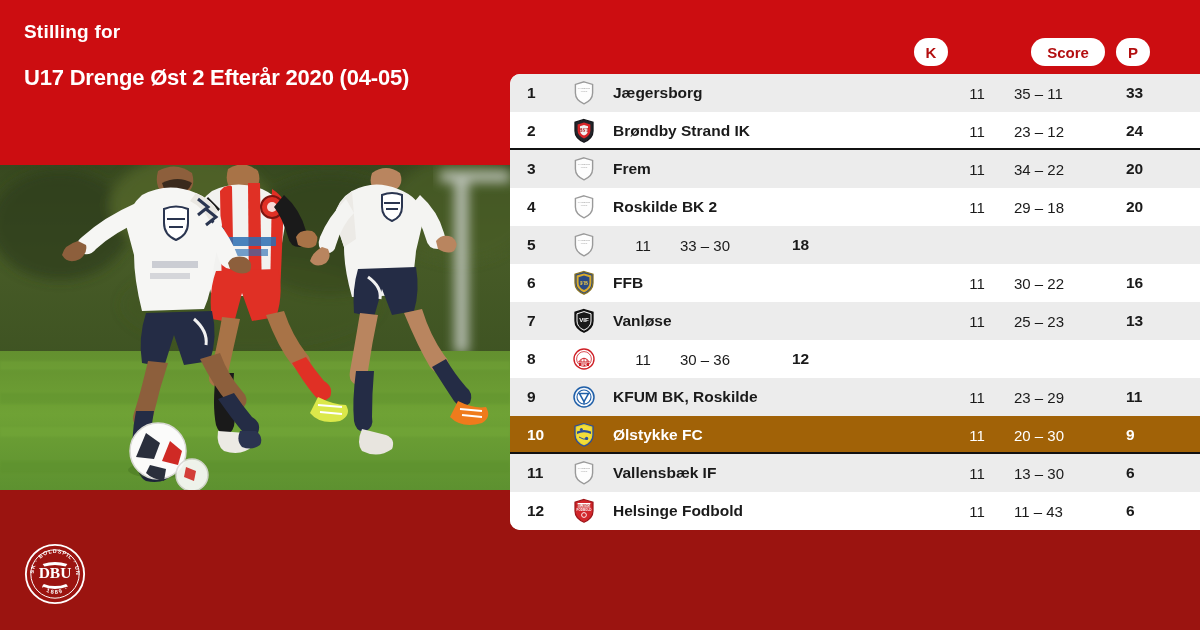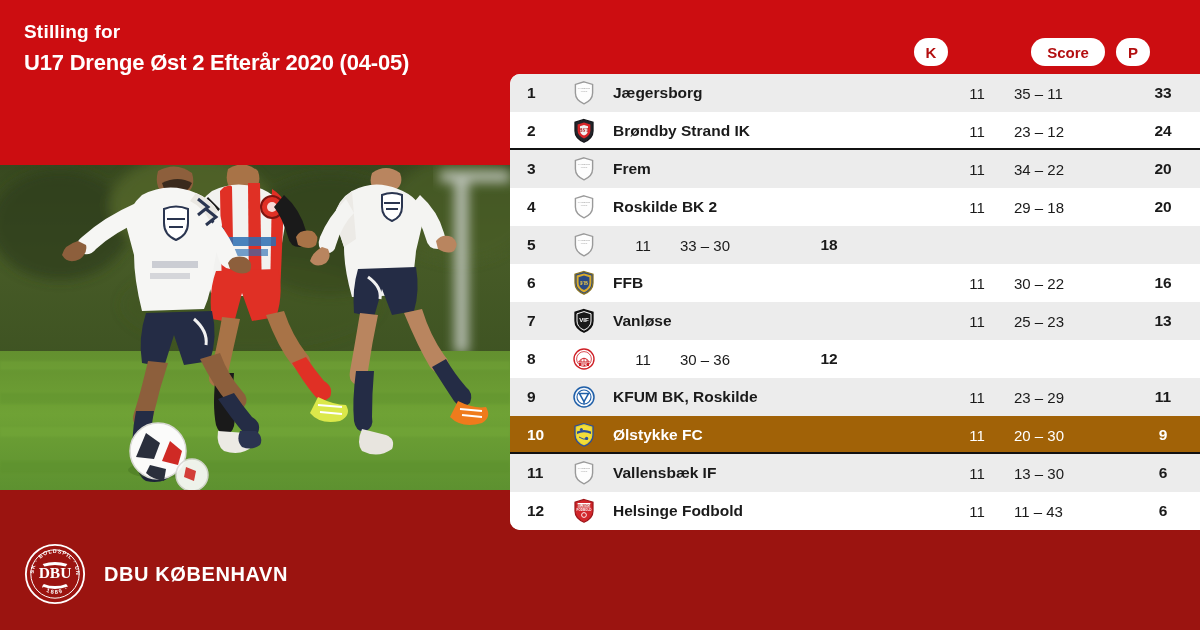--- a/index.html
+++ b/index.html
@@ -12,21 +12,21 @@
 
   
   #top-band {
     position:absolute; left:0; top:0; width:1200px; height:165px;
     background:#cc0d11;
   }
 
   #title-block { position:absolute; left:24px; top:22px; width:470px; }
   #kicker {
     color:#ffffff; font-size:19px; font-weight:bold; letter-spacing:.2px;
-    line-height:1.1; margin-bottom:6px;
+    line-height:1.1; margin-bottom:21px;
   }
   #headline {
     color:#ffffff; font-size:22px; font-weight:bold; line-height:1.28;
     letter-spacing:-.2px;
   }
 
   
   #photo {
     position:absolute; left:0; top:165px; width:510px; height:325px;
     overflow:hidden; background:#3d5420;
@@ -87,21 +87,21 @@
   .c-crest {
     width:44px; display:flex; align-items:center; justify-content:center;
   }
   .c-crest svg { display:block; }
   .c-team {
     flex:1; font-weight:bold; font-size:15.5px; padding-left:7px;
     white-space:nowrap; overflow:hidden; text-overflow:ellipsis;
   }
   .c-k     { width:74px; text-align:center; font-size:15px; }
   .c-score { width:112px; text-align:left; font-size:15px; }
-  .c-p     { width:74px; text-align:center; font-weight:bold; font-size:15.5px; }
+  .c-p     { width:74px; text-align:left; font-weight:bold; font-size:15.5px; }
 </style>
 </head>
 <body>
 
 <div id="top-band">
   <div id="title-block">
     <div id="kicker">Stilling for</div>
     <div id="headline">U17 Drenge Øst 2 Efterår 2020 (04-05)</div>
   </div>
 </div>
@@ -265,21 +265,20 @@
     <text font-size="8.5" font-weight="bold" fill="#ffffff" letter-spacing="1.5" font-family="'Liberation Sans', sans-serif">
       <textPath href="#arcTop" startOffset="50%" text-anchor="middle">DANSK · BOLDSPIL · UNION</textPath>
     </text>
     <text font-size="9" font-weight="bold" fill="#ffffff" letter-spacing="2.4" font-family="'Liberation Sans', sans-serif">
       <textPath href="#arcBot" startOffset="50%" text-anchor="middle">· 1889 ·</textPath>
     </text>
     <path d="M30 34 q20 -7 40 0 l-3 4 q-17 -5 -34 0 z" fill="#ffffff"></path>
     <path d="M32 66 q18 7 36 0 l3 4 q-21 8 -42 0 z" fill="#ffffff"></path>
     <text x="50" y="57" font-size="25" font-weight="bold" fill="#ffffff" text-anchor="middle" font-family="'Liberation Serif', serif">DBU</text>
   </svg>
-  <div id="brand-name">DBU KØBENHAVN</div>
 </div>
 
 <div id="col-heads">
   <div id="pill-k" class="pill">K</div>
   <div id="pill-score" class="pill">Score</div>
   <div id="pill-p" class="pill">P</div>
 </div>
 
 <div id="table">
   <div id="rows-container">

